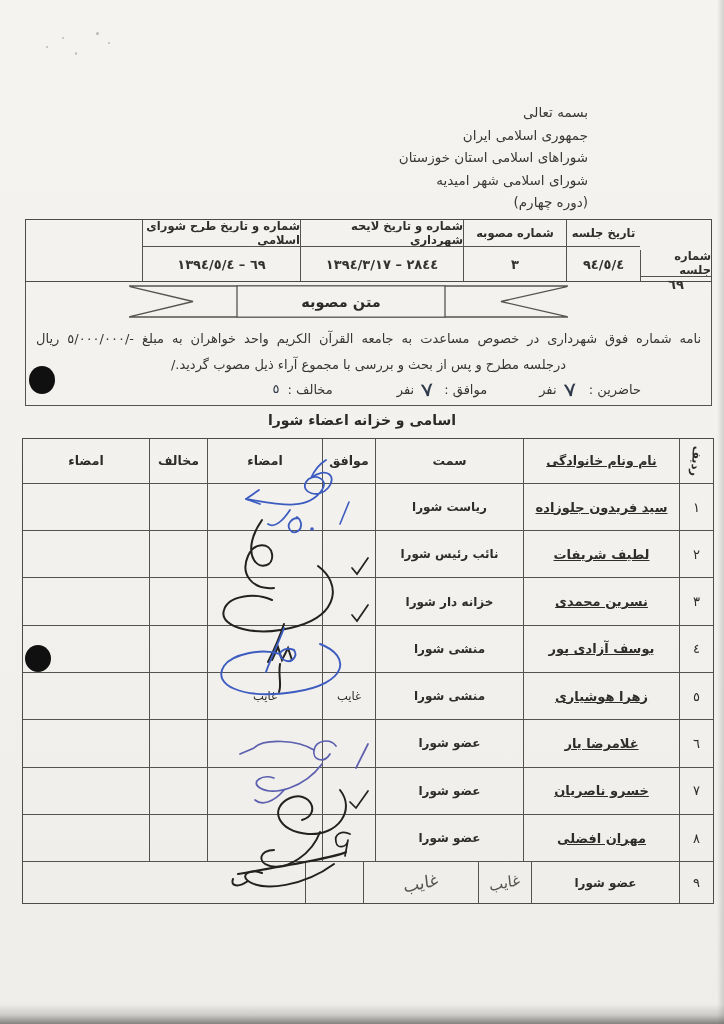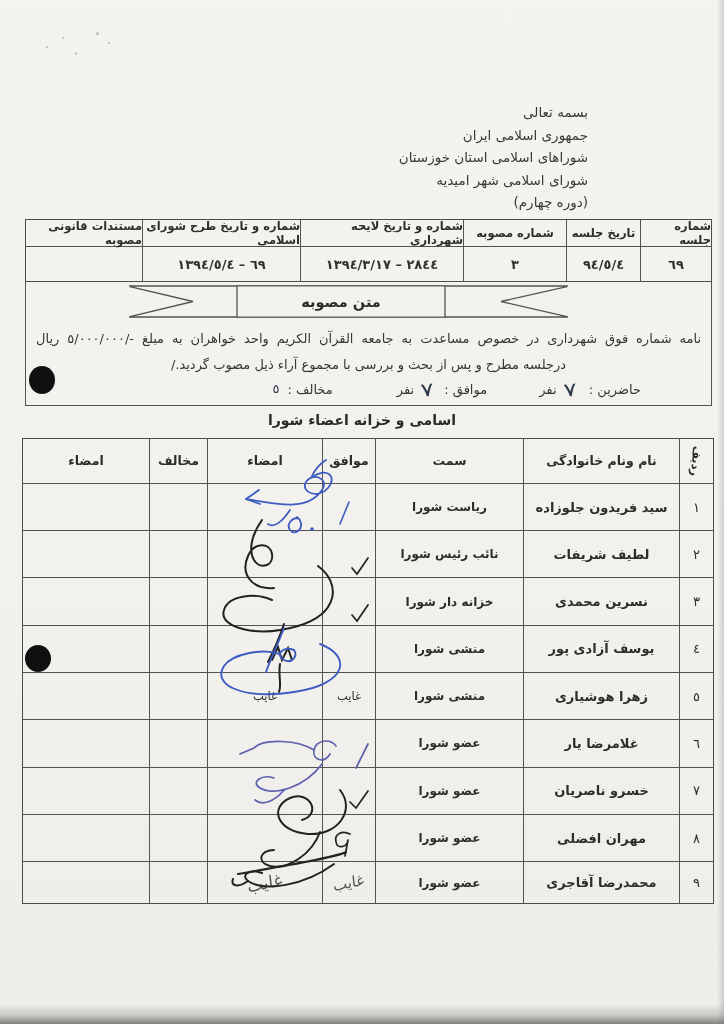--- a/index.html
+++ b/index.html
@@ -38,21 +38,21 @@
   .mtitle{position:absolute;top:412px;left:0;right:0;text-align:center;font-size:14px;font-weight:bold;color:#2b2a28;}
   
   .mtable{position:absolute;top:438px;left:22px;width:692px;height:466px;direction:rtl;
           border:1.4px solid #4c4b49;box-sizing:border-box;display:flex;flex-direction:column;}
   .mrow{display:flex;border-bottom:1px solid #54534f;box-sizing:border-box;height:47.4px;}
   .mrow:last-child{border-bottom:none;height:41px;}
   .mrow.mhead{height:45px;}
   .mc{box-sizing:border-box;border-left:1px solid #54534f;display:flex;align-items:center;justify-content:center;}
   .mc:last-child{border-left:none;}
   .c-no{width:34px;font-size:13px;}
-  .c-name{width:156px;font-size:13px;font-weight:bold;}
+  .c-name{width:156px;font-size:13px;font-weight:bold;text-decoration:underline;}
   .c-pos{width:148px;font-size:12px;font-weight:bold;}
   .c-agr{width:53px;font-size:11.5px;}
   .c-sig{width:115px;font-size:11.5px;}
   .c-opp{width:58px;}
   .c-sg2{flex:1;}
   .mhead .mc{font-size:12.5px;font-weight:bold;color:#2d2c2a;}
   .rot{display:inline-block;transform:rotate(95deg);font-size:11.5px;letter-spacing:1px;}
   .hand{font-size:15px;color:#44433c;transform:rotate(-12deg) skewX(-6deg);font-weight:500;opacity:.9;}
   
   .sigs{position:absolute;left:22px;top:438px;width:692px;height:466px;pointer-events:none;}
@@ -75,42 +75,41 @@
 
   <div class="hdr">
     <div>بسمه تعالی</div>
     <div>جمهوری اسلامی ایران</div>
     <div>شوراهای اسلامی استان خوزستان</div>
     <div>شورای اسلامی شهر امیدیه</div>
     <div>(دوره چهارم)</div>
   </div>
 
   <div class="itable">
-    <div class="icol" style="width:71px;">
+    <div class="icol" style="width:71px;margin-top:30px;">
       <div class="ilab">شماره جلسه</div>
       <div class="ival">٦٩</div>
     </div>
     <div class="icol" style="width:74px;">
       <div class="ilab">تاریخ جلسه</div>
       <div class="ival">٩٤/٥/٤</div>
     </div>
     <div class="icol" style="width:103px;">
       <div class="ilab">شماره مصوبه</div>
       <div class="ival">٣</div>
     </div>
     <div class="icol" style="width:163px;">
       <div class="ilab">شماره و تاریخ لایحه شهرداری</div>
       <div class="ival">٢٨٤٤ – ١٣٩٤/٣/١٧</div>
     </div>
     <div class="icol" style="width:158px;">
       <div class="ilab">شماره و تاریخ طرح شورای اسلامی</div>
       <div class="ival">٦٩ – ١٣٩٤/٥/٤</div>
     </div>
     <div class="icol" style="flex:1;">
-      <div class="ilab">مستندات قانونی مصوبه</div>
     </div>
   </div>
 
   <div class="rbox">
     <div class="banner">
       <svg width="443" height="33" viewBox="0 0 443 33">
         <g stroke="#55544f" stroke-width="1.3" fill="none">
           <rect x="110" y="0.8" width="208" height="31.4"></rect>
           <path d="M2,1 H110 M2,32 H110 M3,1.6 L66,16.5 L3,31.6"></path>
           <path d="M318,1 H441 M318,32 H441 M440,1.6 L374,16.5 L440,31.6"></path>
@@ -221,21 +220,20 @@
       <div class="mc c-no">٨</div>
       <div class="mc c-name">مهران افضلی</div>
       <div class="mc c-pos">عضو شورا</div>
       <div class="mc c-agr"></div>
       <div class="mc c-sig"></div>
       <div class="mc c-opp"></div>
       <div class="mc c-sg2"></div>
     </div>
     <div class="mrow">
       <div class="mc c-no">٩</div>
-      <div class="mc c-name">محمدرضا آقاجری</div>
       <div class="mc c-pos">عضو شورا</div>
       <div class="mc c-agr">
           <span class="hand">غایب</span>
         </div>
       <div class="mc c-sig">
           <span class="hand" style="font-size:17px;">غایب</span>
         </div>
       <div class="mc c-opp"></div>
       <div class="mc c-sg2"></div>
     </div>

